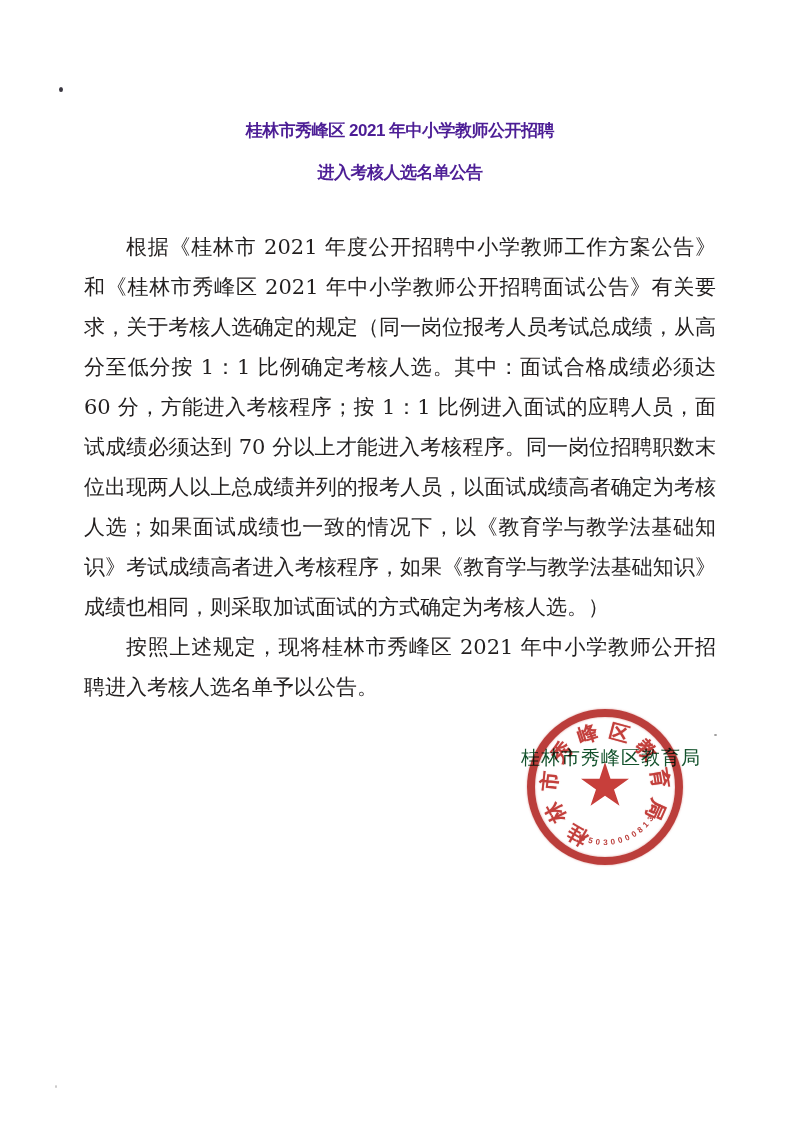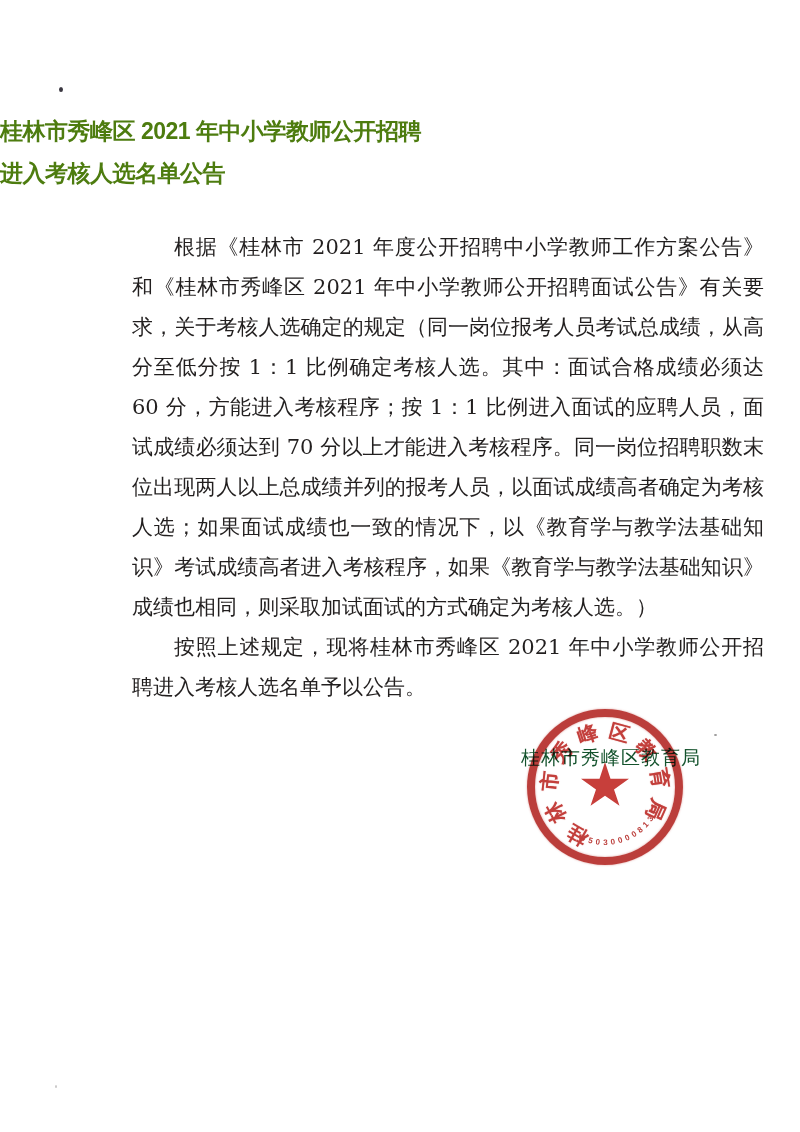--- a/index.html
+++ b/index.html
@@ -14,38 +14,37 @@
     background: #ffffff;
     overflow: hidden;
     font-family: "DejaVu Serif", "Liberation Serif", serif;
     color: #1c1a1a;
   }
   .doc-title {
     position: absolute;
     top: 110px;
     left: 0;
     width: 100%;
-    text-align: left;
+    text-align: center;
     font-family: "Liberation Sans", "DejaVu Sans", sans-serif;
     font-weight: bold;
-    font-size: 23px;
+    font-size: 17px;
     line-height: 42px;
     letter-spacing: -0.5px;
-    color: #4d7c0f;
+    color: #4c1d95;
   }
   .doc-body {
     position: absolute;
     top: 227px;
     left: 84px;
     width: 632px;
     font-size: 21px;
     line-height: 40px;
     text-align: justify;
     color: #221f1f;
-    margin-left: 48px;
   }
   .doc-body p {
     margin: 0;
     text-indent: 2em;
   }
   .sign-agency {
     position: absolute;
     top: 745px;
     left: 521px;
     font-size: 19px;

